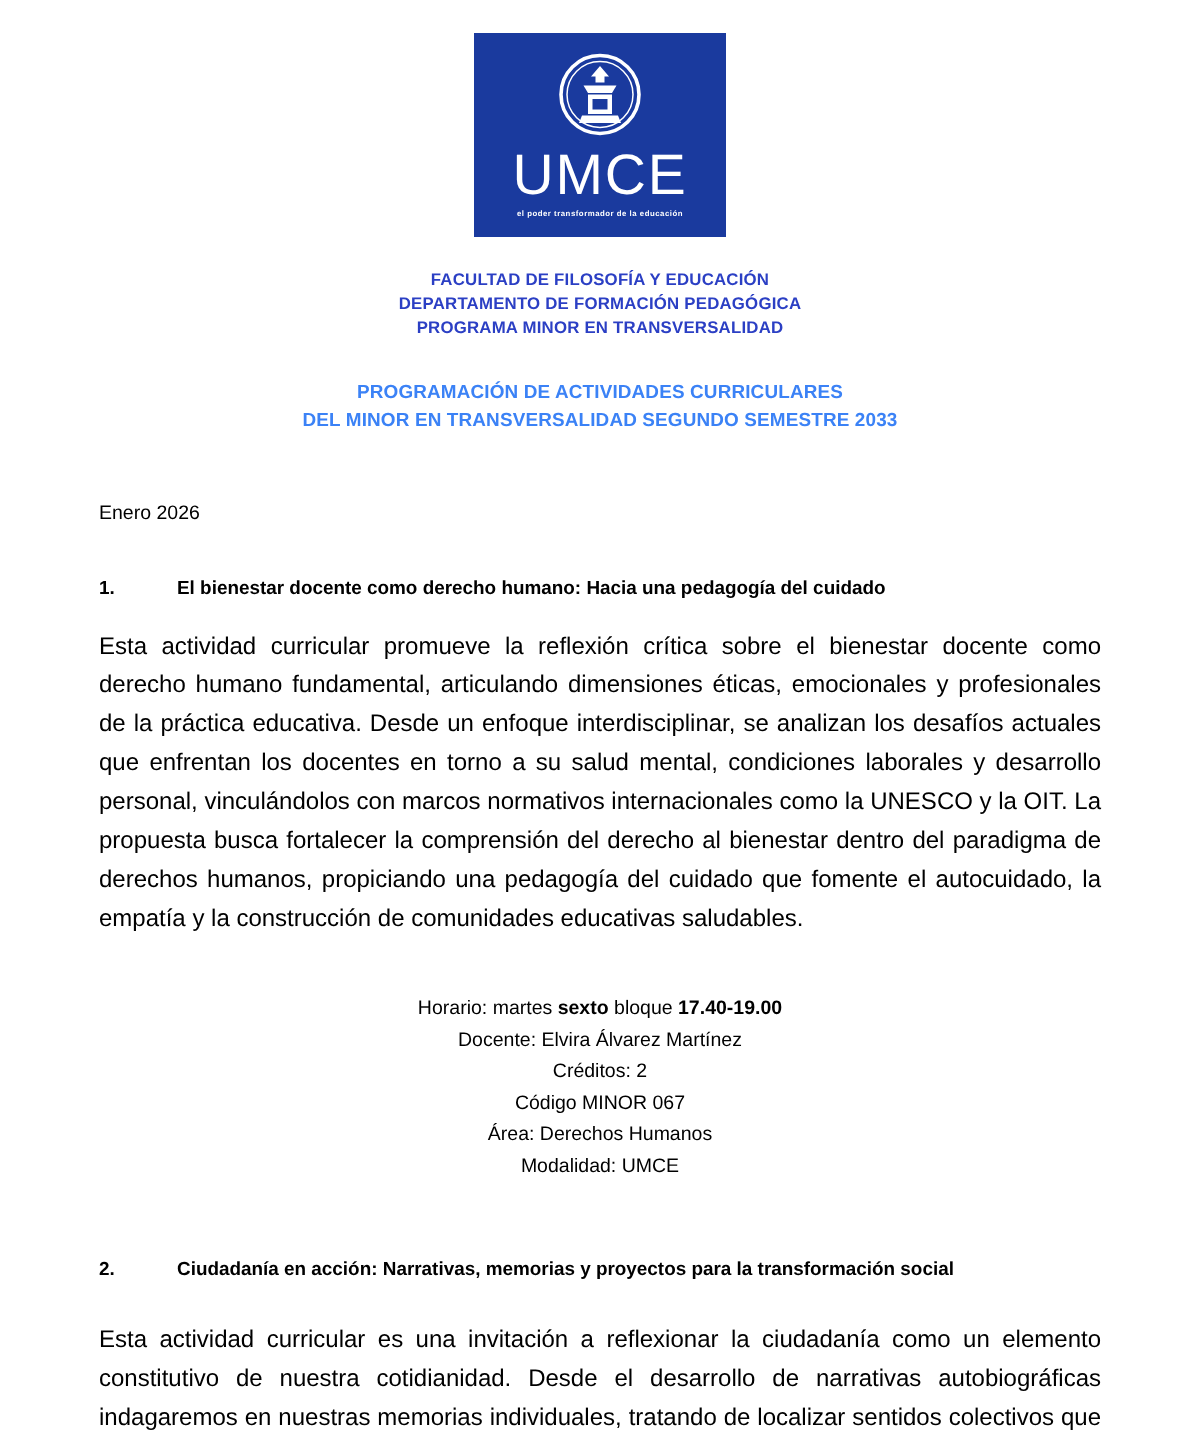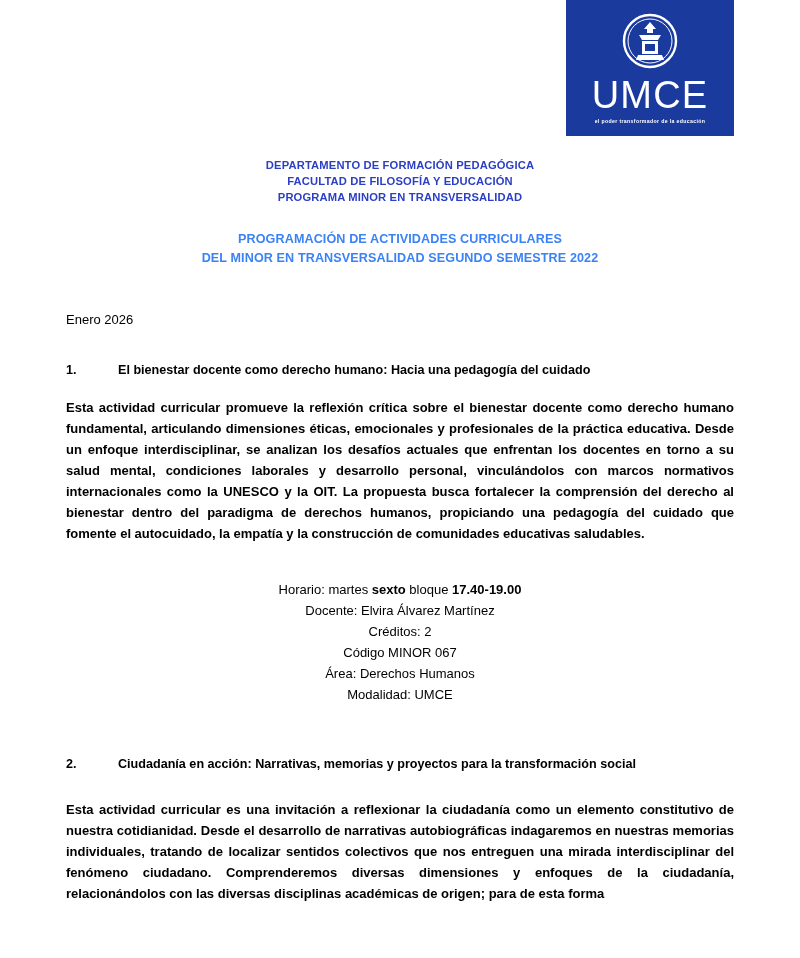--- a/index.html
+++ b/index.html
@@ -22,21 +22,22 @@
     height: 958px;
     box-sizing: border-box;
     padding: 0 66px;
     position: relative;
     overflow: hidden;
   }
 
   
   .logo-wrap {
     display: flex;
-    justify-content: flex-end;
+    justify-content: center;
+    padding-top: 22px;
   }
   .logo-block {
     width: 168px;
     height: 136px;
     background: #1a3a9e;
     display: flex;
     flex-direction: column;
     align-items: center;
     justify-content: flex-start;
     position: relative;
@@ -105,25 +106,24 @@
   }
   .activity-num {
     width: 52px;
     flex: 0 0 52px;
   }
   .activity-title {
     flex: 1 1 auto;
   }
   .activity-body {
     margin-top: 20px;
-    font-size: 13px;
+    font-size: 16px;
     line-height: 1.62;
     text-align: justify;
     text-justify: inter-word;
-    font-weight: bold;
   }
   .meta-block {
     margin-top: 35px;
     text-align: center;
     font-size: 13px;
     line-height: 1.62;
   }
   .meta-line b { font-weight: bold; }
 
   .activity.second { margin-top: 52px; }
@@ -144,28 +144,28 @@
         <rect x="22" y="30" width="16" height="13" fill="#ffffff"></rect>
         <rect x="25" y="33" width="10" height="7" fill="#1a3a9e"></rect>
         <path d="M18 44 L42 44 L44 49 L16 49 Z" fill="#ffffff"></path>
       </svg>
       <div class="logo-word">UMCE</div>
       <div class="logo-tagline">el poder transformador de la educación</div>
     </div>
   </div>
 
   <div class="unit-heading">
+    <div>FACULTAD DE FILOSOFÍA Y EDUCACIÓN</div>
     <div>DEPARTAMENTO DE FORMACIÓN PEDAGÓGICA</div>
-    <div>FACULTAD DE FILOSOFÍA Y EDUCACIÓN</div>
     <div>PROGRAMA MINOR EN TRANSVERSALIDAD</div>
   </div>
 
   <div class="doc-title">
     <div>PROGRAMACIÓN DE ACTIVIDADES CURRICULARES</div>
-    <div>DEL MINOR EN TRANSVERSALIDAD SEGUNDO SEMESTRE 2022</div>
+    <div>DEL MINOR EN TRANSVERSALIDAD SEGUNDO SEMESTRE 2033</div>
   </div>
 
   <div class="doc-date">Enero 2026</div>
 
   <div class="activity">
     <div class="activity-heading">
       <span class="activity-num">1.</span>
       <span class="activity-title">El bienestar docente como derecho humano: Hacia una pedagogía del cuidado</span>
     </div>
     <p class="activity-body">Esta actividad curricular promueve la reflexión crítica sobre el bienestar docente como derecho humano fundamental, articulando dimensiones éticas, emocionales y profesionales de la práctica educativa. Desde un enfoque interdisciplinar, se analizan los desafíos actuales que enfrentan los docentes en torno a su salud mental, condiciones laborales y desarrollo personal, vinculándolos con marcos normativos internacionales como la UNESCO y la OIT. La propuesta busca fortalecer la comprensión del derecho al bienestar dentro del paradigma de derechos humanos, propiciando una pedagogía del cuidado que fomente el autocuidado, la empatía y la construcción de comunidades educativas saludables.</p>

